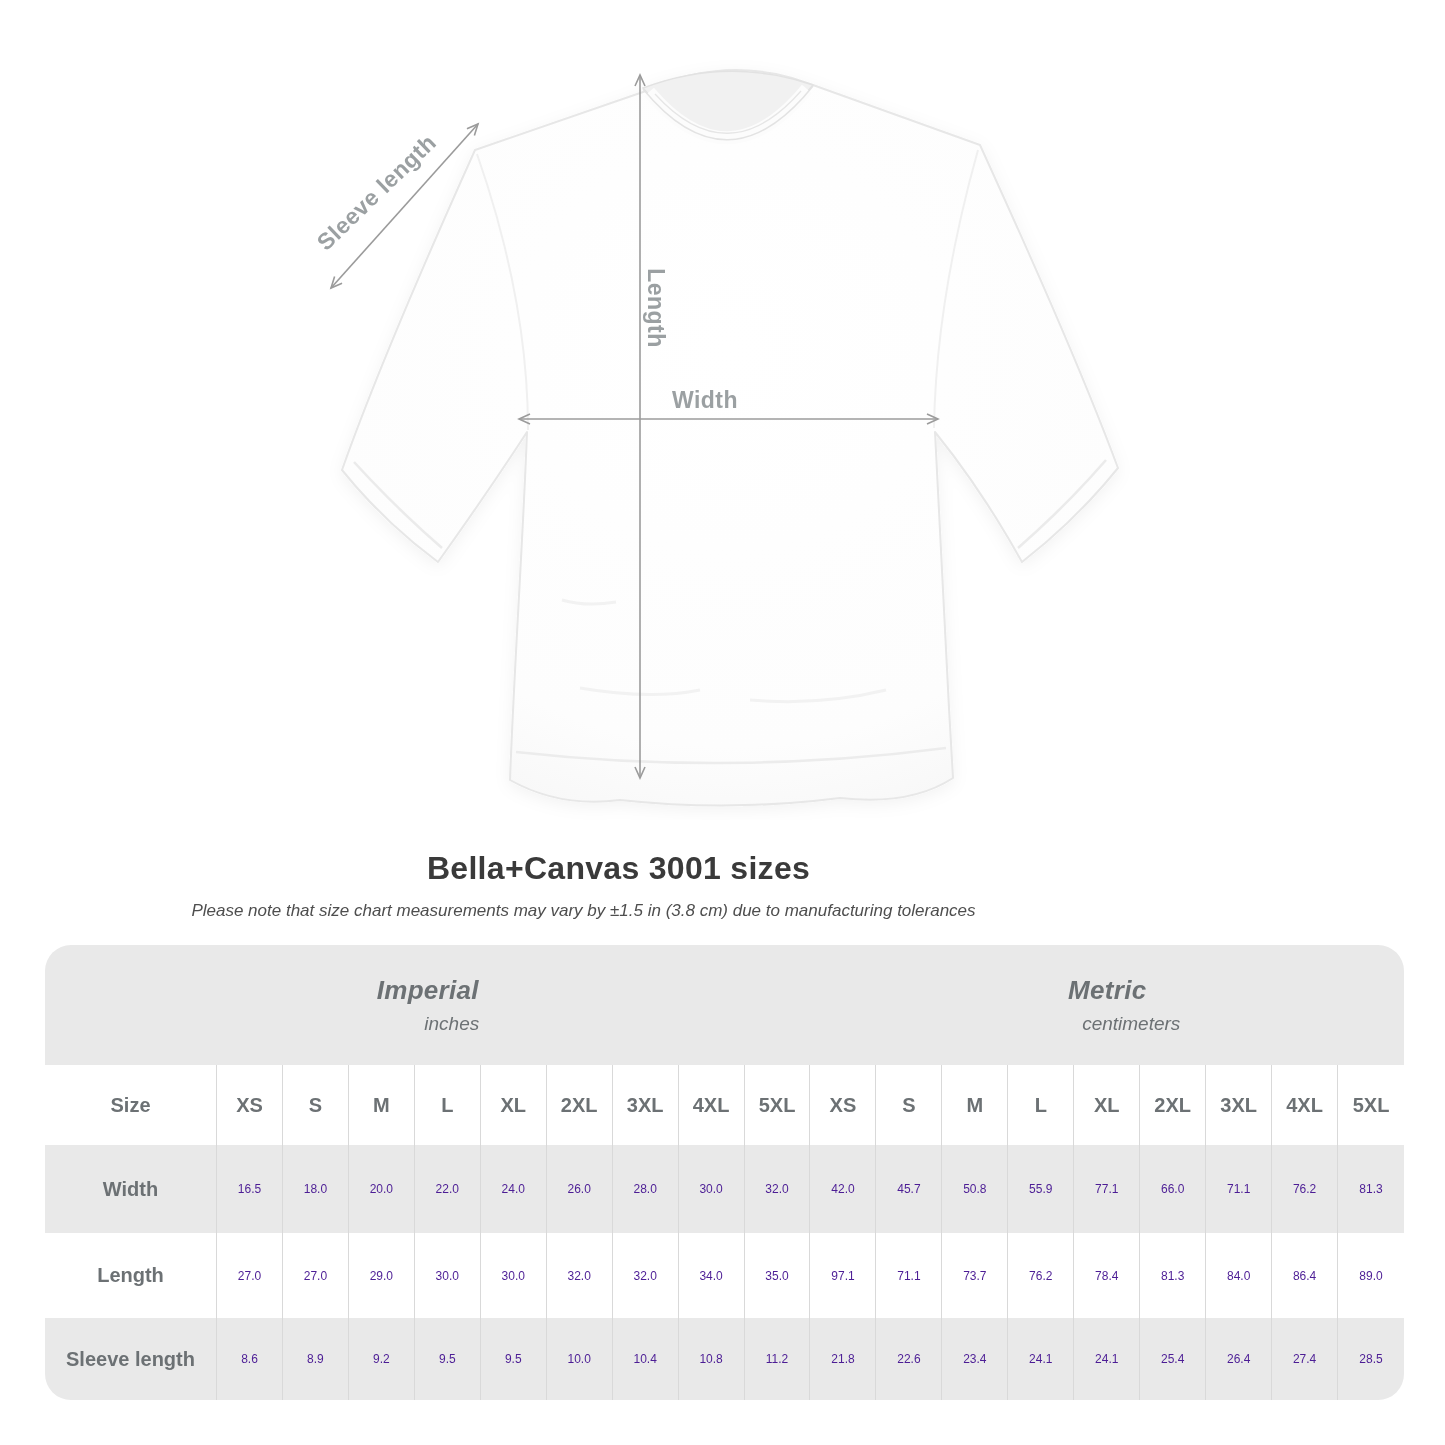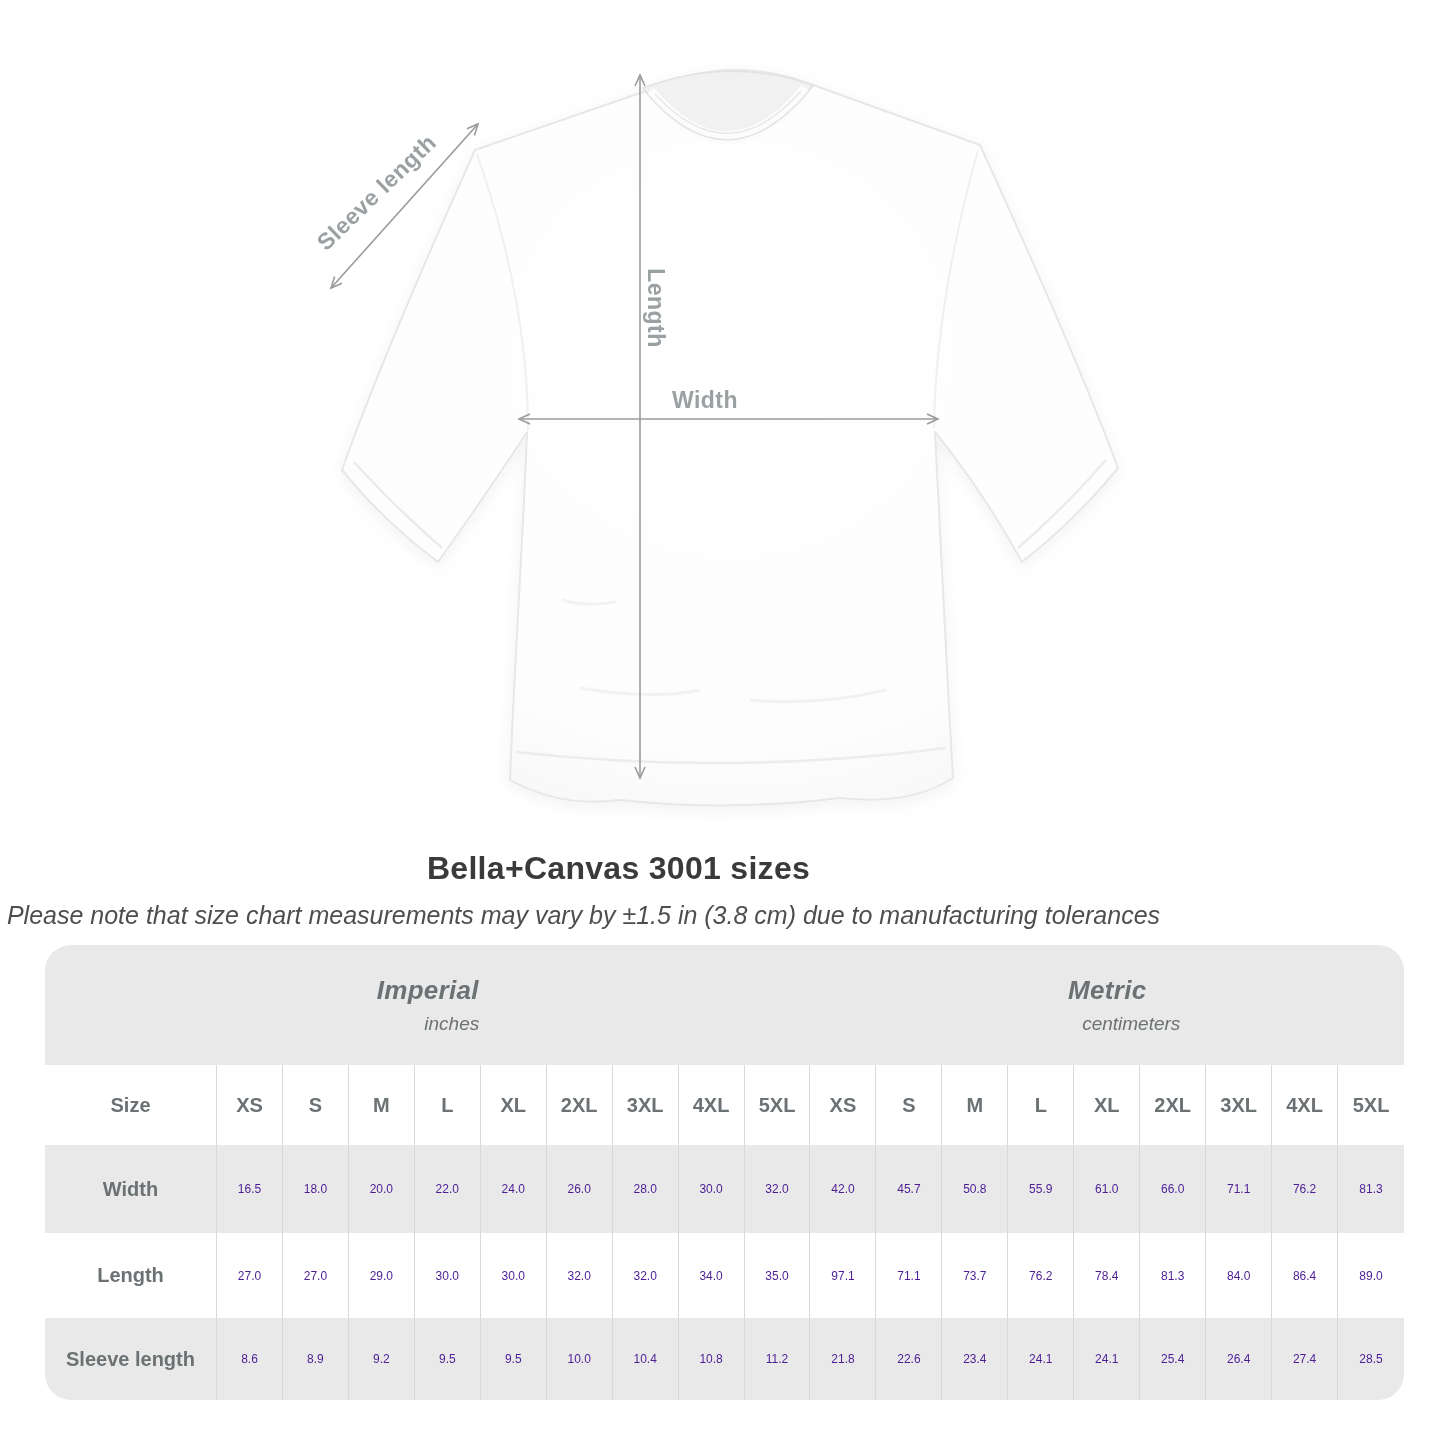--- a/index.html
+++ b/index.html
@@ -7,21 +7,21 @@
     width:1445px;height:1445px;position:relative;background:#ffffff;
     font-family:"Liberation Sans", sans-serif;overflow:hidden;
   }
   .shirt-wrap{position:absolute;left:280px;top:40px;width:880px;height:780px;}
   .page-title{
     position:absolute;left:0;top:850px;width:1237px;text-align:center;
     font-size:32px;font-weight:bold;color:#3a3a3a;letter-spacing:.3px;
   }
   .page-subtitle{
     position:absolute;left:0;top:901px;width:1167px;text-align:center;
-    font-size:25px;font-style:italic;color:#4e4e4e;
+    font-size:17px;font-style:italic;color:#4e4e4e;
   }
   .size-table{
     position:absolute;left:45px;top:945px;width:1359px;height:455px;
     border-radius:26px;overflow:hidden;background:#ffffff;
     display:grid;grid-template-columns:172px repeat(18,1fr);
     grid-template-rows:120px 80px 88px 85px 82px;
   }
   .cell{display:flex;align-items:center;justify-content:center;min-width:0;}
   .div-r{border-right:1px solid #d9d9d9;}
   .r-white{background:#ffffff;}
@@ -139,21 +139,21 @@
     <div class="cell val-cell r-gray div-r">22.0</div>
     <div class="cell val-cell r-gray div-r">24.0</div>
     <div class="cell val-cell r-gray div-r">26.0</div>
     <div class="cell val-cell r-gray div-r">28.0</div>
     <div class="cell val-cell r-gray div-r">30.0</div>
     <div class="cell val-cell r-gray div-r">32.0</div>
     <div class="cell val-cell r-gray div-r">42.0</div>
     <div class="cell val-cell r-gray div-r">45.7</div>
     <div class="cell val-cell r-gray div-r">50.8</div>
     <div class="cell val-cell r-gray div-r">55.9</div>
-    <div class="cell val-cell r-gray div-r">61.0</div>
+    <div class="cell val-cell r-gray div-r">77.1</div>
     <div class="cell val-cell r-gray div-r">66.0</div>
     <div class="cell val-cell r-gray div-r">71.1</div>
     <div class="cell val-cell r-gray div-r">76.2</div>
     <div class="cell val-cell r-gray">81.3</div>
     <div class="cell label-cell r-white div-r">Length</div>
     <div class="cell val-cell r-white div-r">27.0</div>
     <div class="cell val-cell r-white div-r">27.0</div>
     <div class="cell val-cell r-white div-r">29.0</div>
     <div class="cell val-cell r-white div-r">30.0</div>
     <div class="cell val-cell r-white div-r">30.0</div>

